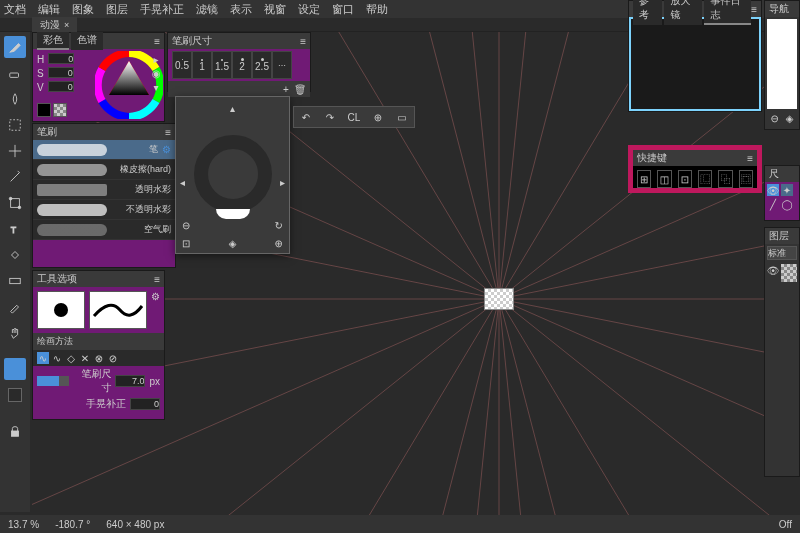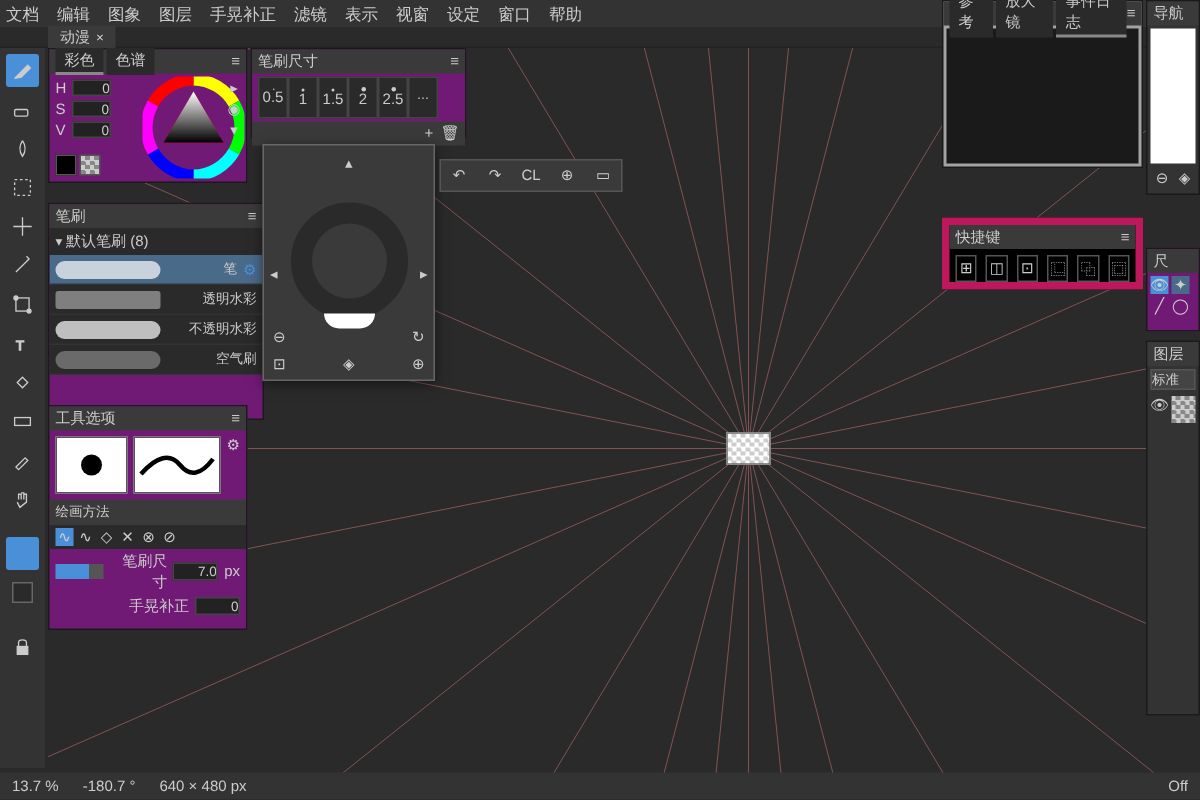--- a/index.html
+++ b/index.html
@@ -22,42 +22,42 @@
 .colorwheel{position:absolute;left:62px;top:18px;width:68px;height:68px}
 .hsv{position:absolute;left:4px;top:20px;font-size:9px;line-height:14px}
 .hsv div{display:flex;gap:4px}
 .hsv input{width:26px;height:11px;background:#222;border:1px solid #444;color:#ccc;font-size:9px;text-align:right}
 .swatches{position:absolute;left:4px;top:70px;display:flex;gap:2px}
 .sw{width:14px;height:14px;border:1px solid #555}
 .brushsize{left:167px;top:32px;width:144px;height:60px}
 .bsrow{display:flex;padding:2px 4px;gap:0}
 .bsbtn{width:20px;height:28px;background:#2a2a2a;border:1px solid #444;display:flex;flex-direction:column;align-items:center;justify-content:center;font-size:8px}
 .bsdot{background:#ccc;border-radius:50%}
-.brushpresets{left:32px;top:135px;width:144px;height:145px}
+.brushpresets{left:32px;top:123px;width:144px;height:145px}
 .brushlist{overflow:hidden}
 .brushitem{height:20px;display:flex;align-items:center;padding:0 4px;gap:4px;background:#2a2a2a;border-bottom:1px solid #333}
 .brushitem.sel{background:#4a6a8a}
 .brushprev{width:70px;height:12px;background:linear-gradient(90deg,#fff 0%,#fff 100%);opacity:0.7;border-radius:6px}
 .brushname{font-size:9px;flex:1;text-align:right}
 .tooloptions{left:32px;top:270px;width:133px;height:150px}
 .topreview{display:flex;padding:4px;gap:4px}
 .topbox{width:58px;height:38px;background:#fff;border:1px solid #555}
 .topbox.stroke{background:#fff;position:relative}
 .sliderrow{display:flex;align-items:center;padding:1px 4px;gap:4px;font-size:9px}
 .sliderrow .lbl{flex:1;text-align:right}
 .sliderrow input{width:30px;height:12px;background:#222;border:1px solid #444;color:#ccc;font-size:9px;text-align:right}
 .slider{width:32px;height:10px;background:linear-gradient(90deg,#4a90d9,#4a90d9 70%,#555 70%)}
 .popup{position:absolute;left:175px;top:96px;width:115px;height:158px;background:#3a3a3a;border:1px solid #666;box-shadow:0 2px 8px rgba(0,0,0,0.5)}
 .popupring{position:absolute;left:18px;top:38px;width:78px;height:78px;border:14px solid #2a2a2a;border-radius:50%}
 .popuptoolbar{position:absolute;left:293px;top:106px;height:22px;background:#3a3a3a;border:1px solid #555;display:flex;align-items:center;padding:0 4px;gap:8px}
 .popuptoolbar .btn{width:16px;height:16px;display:flex;align-items:center;justify-content:center;cursor:pointer}
 .canvas{position:absolute;left:32px;top:32px;right:0;bottom:18px;background:#2a2a2a;z-index:-1}
 .canvasimg{position:absolute;left:452px;top:256px;width:30px;height:22px;background:repeating-conic-gradient(#ccc 0 25%,#fff 0 50%) 0 0/6px 6px;border:1px solid #888}
 .rays line{stroke:#a06060;stroke-width:0.5}
-.refpanel{position:absolute;right:38px;top:0;width:134px;height:112px;background:#a3a3a3;border:1px solid #1a1a1a}
+.refpanel{position:absolute;right:38px;top:0;width:134px;height:112px;background:#7dd3fc;border:1px solid #1a1a1a}
 .refview{margin:2px;height:90px;background:#1a1a1a}
 .shortcutpanel{position:absolute;right:38px;top:145px;width:134px;height:48px;background:#000000;border:5px solid #be185d}
 .shortcuts{display:flex;padding:4px;gap:6px}
 .scbtn{width:18px;height:18px;border:1px solid #555;display:flex;align-items:center;justify-content:center}
 .layerspanel{position:absolute;right:0;top:227px;width:36px;height:250px;background:#333;border:1px solid #1a1a1a}
 .navpanel{position:absolute;right:0;top:0;width:36px;height:130px;background:#333;border:1px solid #1a1a1a}
 .navprev{margin:2px;width:30px;height:90px;background:#fff}
 .statusbar{position:absolute;bottom:0;left:0;right:0;height:18px;background:#333;display:flex;align-items:center;padding:0 8px;gap:16px;font-size:10px}
 .statusbar .spacer{flex:1}
 .miniicons{display:flex;gap:2px;padding:2px 4px}
@@ -292,26 +292,29 @@
 <div class="mi">+</div>
 <div class="mi">🗑</div>
 </div>
 </div>
 
 <div class="panel brushpresets">
 <div class="phead">
       <span>笔刷</span>
       <span>≡</span>
     </div>
-<div style="padding:2px 4px;background:#2a2a2a;font-size:9px">▾ <span>默认笔刷 (8)</span></div>
 <div class="brushlist">
 <div class="brushitem sel">
         <div class="brushprev"></div>
         <span class="brushname">笔</span>
         <span style="color:#4a90d9">⚙</span>
+      </div>
+<div class="brushitem">
+        <div class="brushprev" style="opacity:0.5"></div>
+        <span class="brushname">橡皮擦(hard)</span>
       </div>
 <div class="brushitem">
         <div class="brushprev" style="opacity:0.4;border-radius:2px"></div>
         <span class="brushname">透明水彩</span>
       </div>
 <div class="brushitem">
         <div class="brushprev"></div>
         <span class="brushname">不透明水彩</span>
       </div>
 <div class="brushitem">

